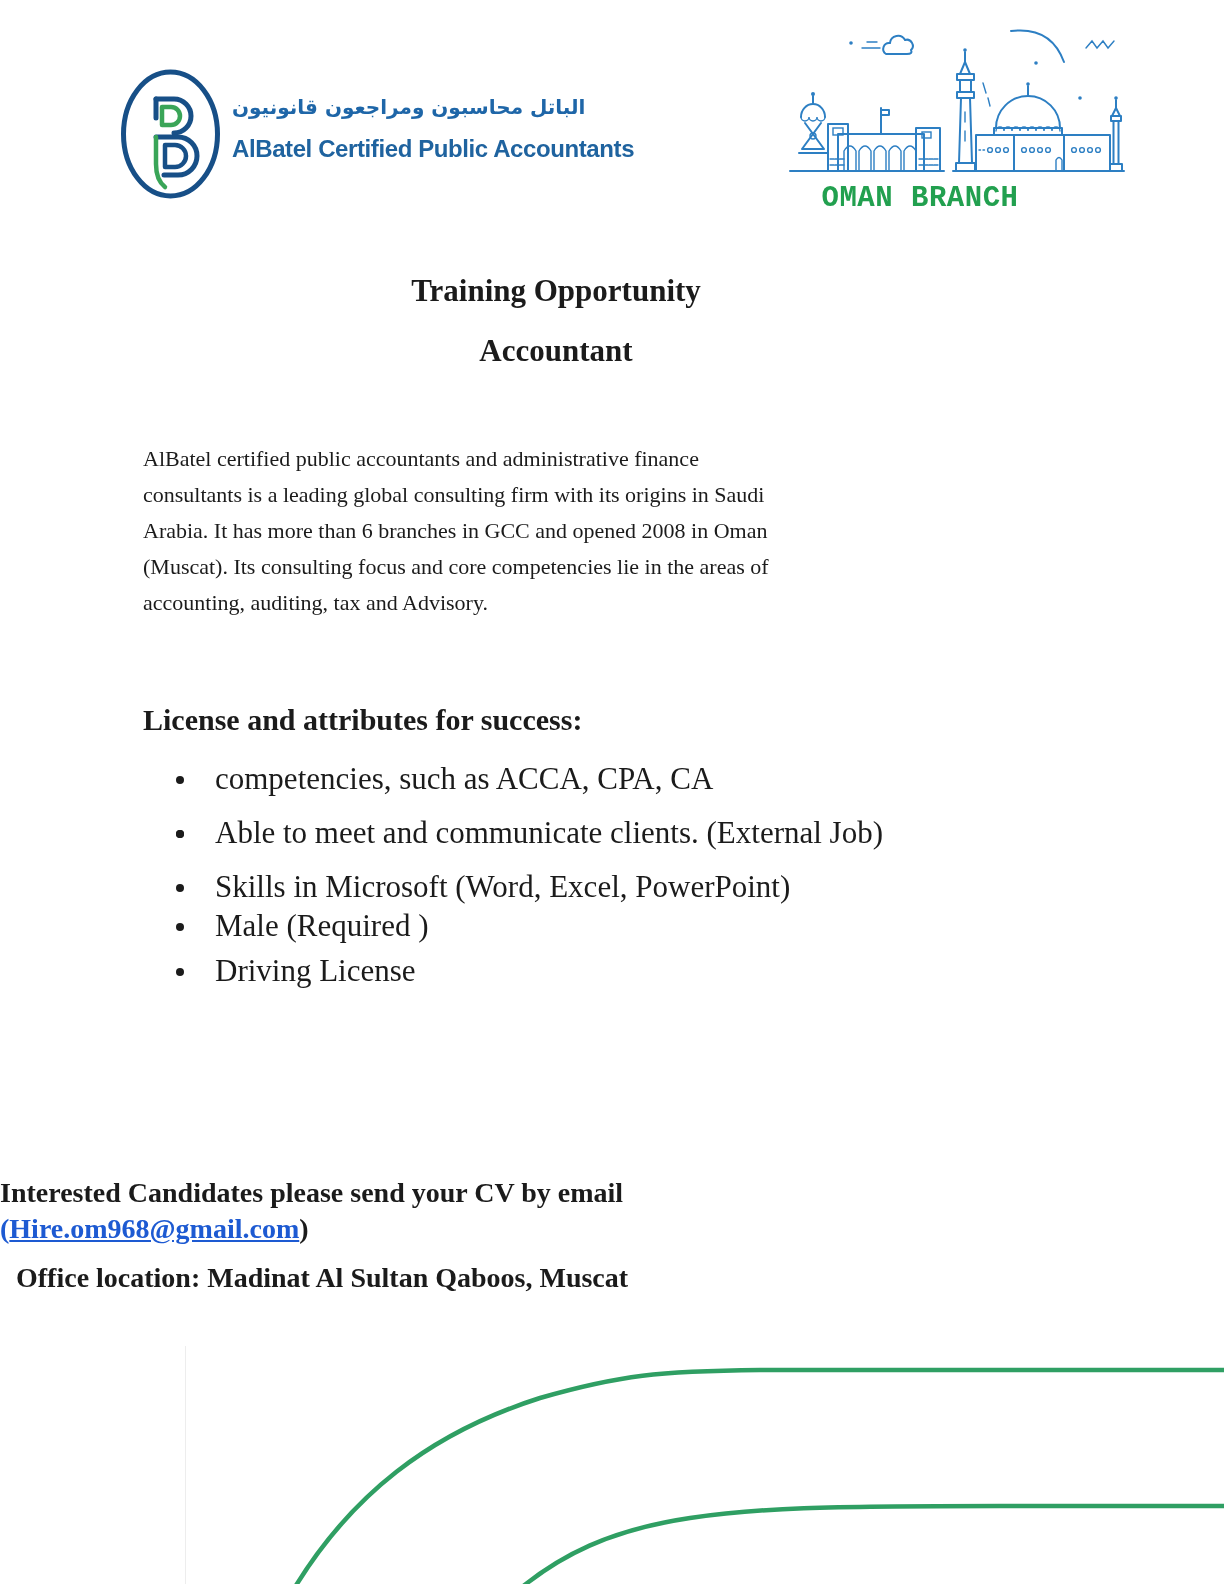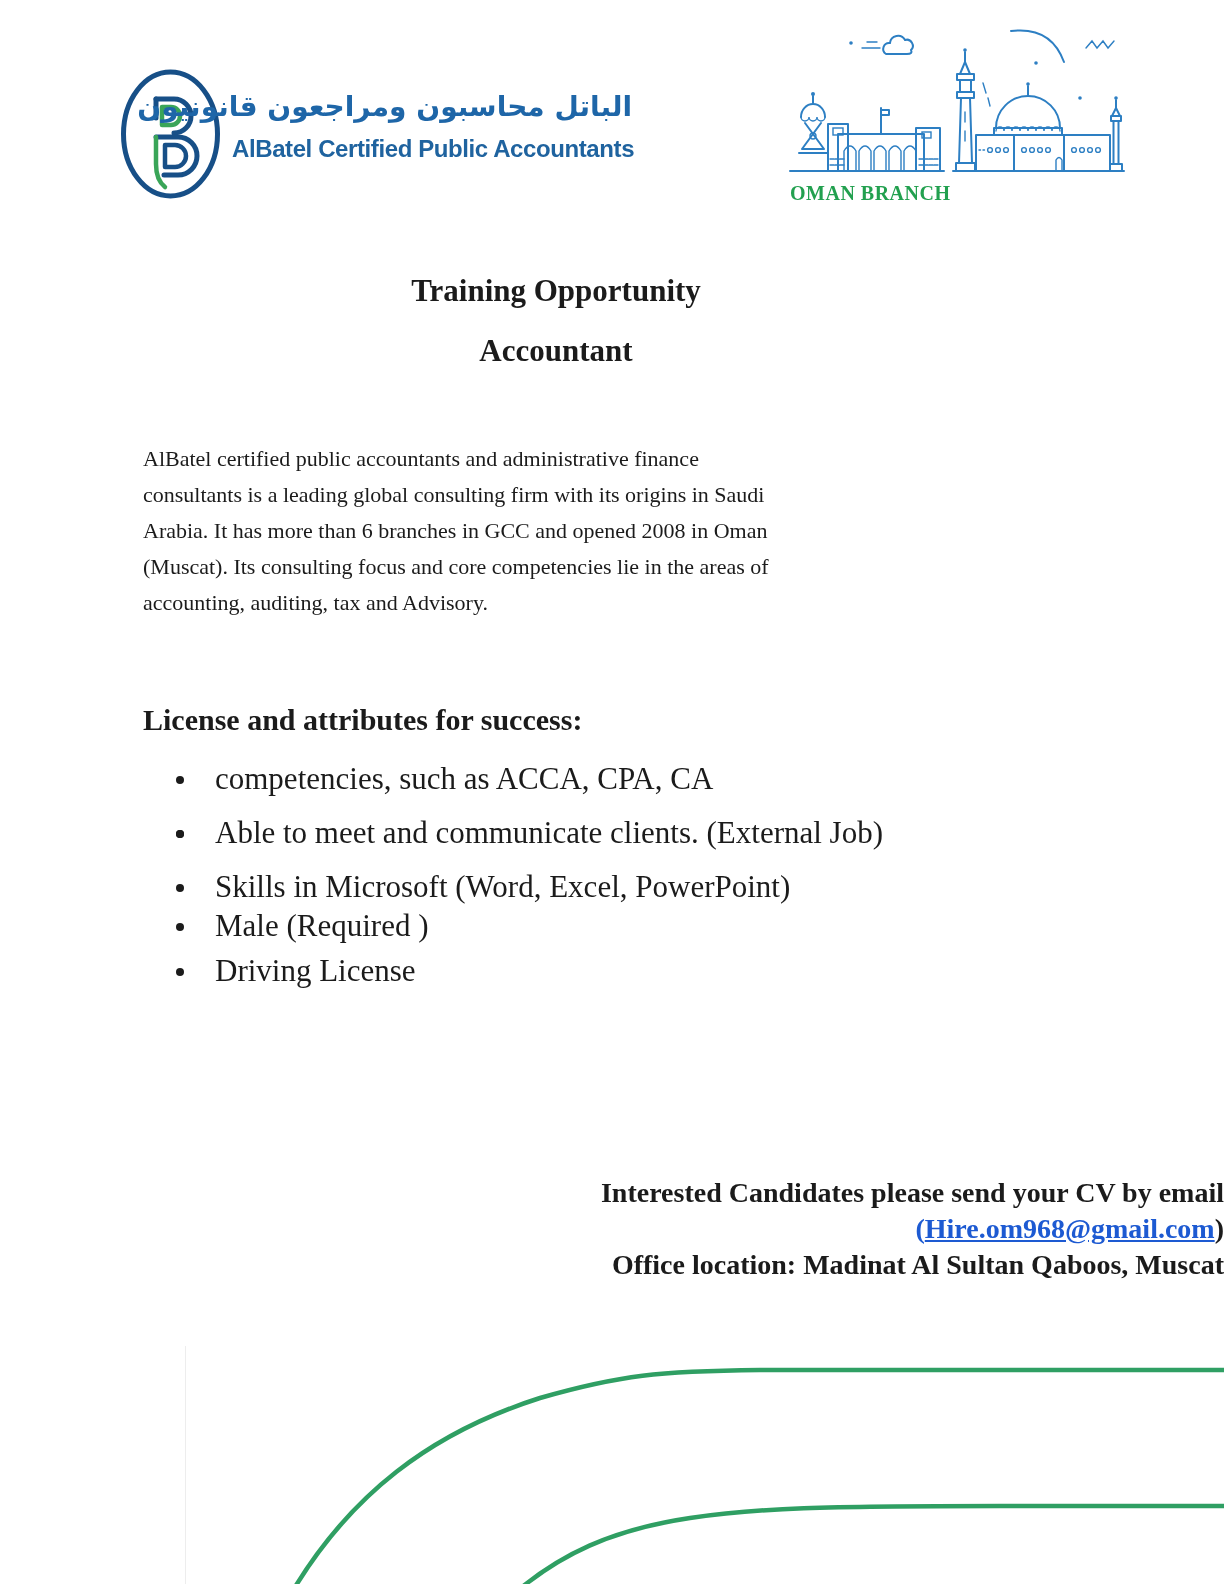--- a/index.html
+++ b/index.html
@@ -7,32 +7,32 @@
     position:relative;width:1224px;height:1584px;margin:0 auto;
     background:#ffffff;overflow:hidden;
     font-family:"Liberation Serif", serif;color:#1b1b1b;
   }
   
   .logo-mark{position:absolute;left:118px;top:66px;width:105px;height:136px;}
   .logo-text{position:absolute;left:232px;top:88px;width:400px;}
   .logo-arabic{
     direction:rtl;text-align:left;
     font-family:"DejaVu Sans", sans-serif;font-weight:700;
-    font-size:28px;line-height:38px;color:#1e66a8;white-space:nowrap;
+    font-size:20px;line-height:38px;color:#1e66a8;white-space:nowrap;
   }
   .logo-english{
     font-family:"Liberation Sans", sans-serif;font-weight:700;
     font-size:24px;line-height:30px;color:#1f639f;
     letter-spacing:-0.4px;margin-top:8px;white-space:nowrap;
   }
   .skyline{position:absolute;left:768px;top:28px;width:368px;height:148px;}
   .branch-label{
-    position:absolute;left:790px;top:182px;width:260px;
-    font-family:Liberation Serif, serif;font-weight:800;
-    font-size:20px;color:#22a04f;letter-spacing:0.5px;white-space:nowrap;
+    position:absolute;left:790px;top:182px;width:260px;text-align:center;
+    font-family:Liberation Mono, monospace;font-weight:800;
+    font-size:29px;color:#22a04f;letter-spacing:0.5px;white-space:nowrap;
   }
   
   .title-block{position:absolute;left:143px;top:272px;width:826px;text-align:center;}
   .title-line1{font-size:31px;font-weight:700;line-height:38px;}
   .title-line2{font-size:31px;font-weight:700;line-height:38px;margin-top:22px;}
   
   .intro{position:absolute;left:143px;top:441px;width:945px;}
   .intro div{font-size:22px;line-height:36px;}
   
   .skills-heading{
@@ -45,23 +45,23 @@
   }
   .skills-list li .dot{
     position:absolute;left:33px;top:15px;width:8px;height:8px;border-radius:50%;
     background:#1b1b1b;
   }
   .li-gap{margin-top:18px;}
   .li-gap-sm{margin-top:3px;}
   .li-gap-md{margin-top:9px;}
   .justline{display:block;text-align:justify;text-align-last:justify;}
   
-  .contact{position:absolute;left:0;top:1175px;width:1224px;text-align:right;
+  .contact{position:absolute;left:0;top:1175px;width:1224px;text-align:left;
     font-weight:700;font-size:28px;line-height:36px;}
-  .contact .office{margin-top:0;}
+  .contact .office{margin-top:13px;padding-left:16px;}
   .email-link{color:#1d5ad2;text-decoration:underline;font-weight:700;}
   .paren-blue{color:#1d5ad2;}
   
   .bottom-art{position:absolute;left:0;top:1340px;width:1224px;height:244px;}
   .img-edge{position:absolute;left:185px;top:1346px;height:238px;width:0;
     border-left:1px solid #ededed;}
   svg .ln{fill:none;stroke:#2d7fc3;stroke-width:2;stroke-linecap:round;stroke-linejoin:round;}
   svg .lnthin{fill:none;stroke:#2d7fc3;stroke-width:1.4;stroke-linecap:round;}
   svg .dotfill{fill:#2d7fc3;stroke:none;}
 </style>

